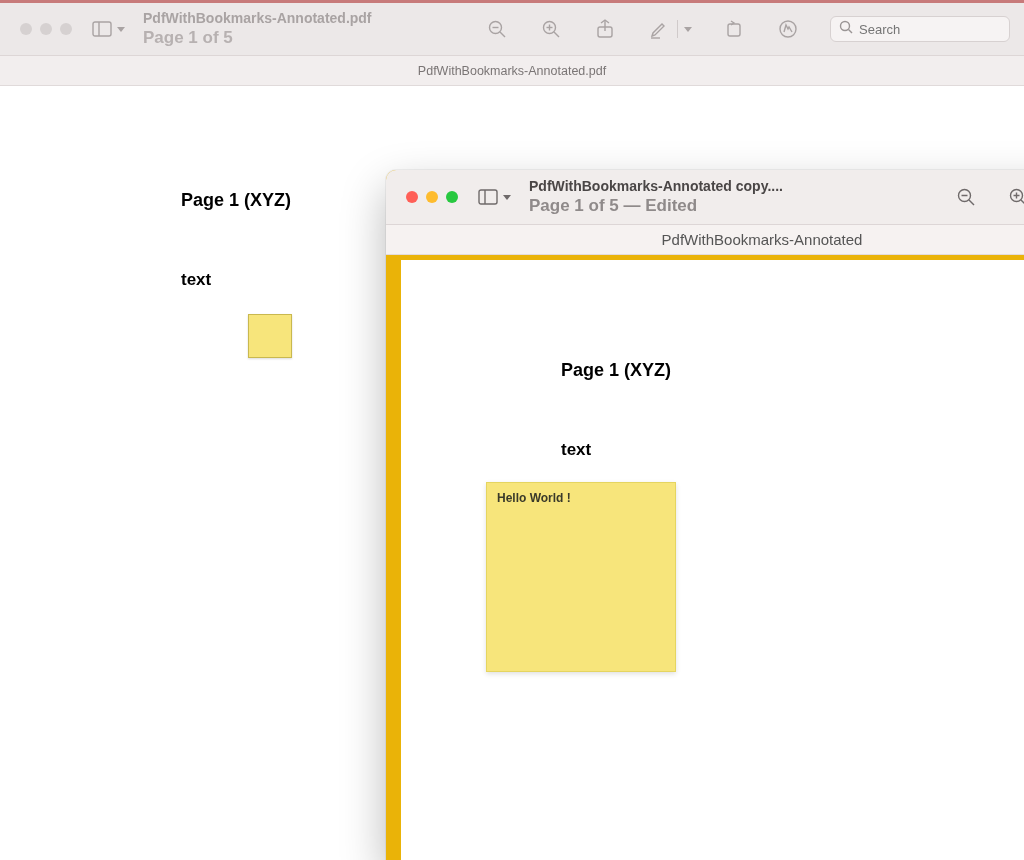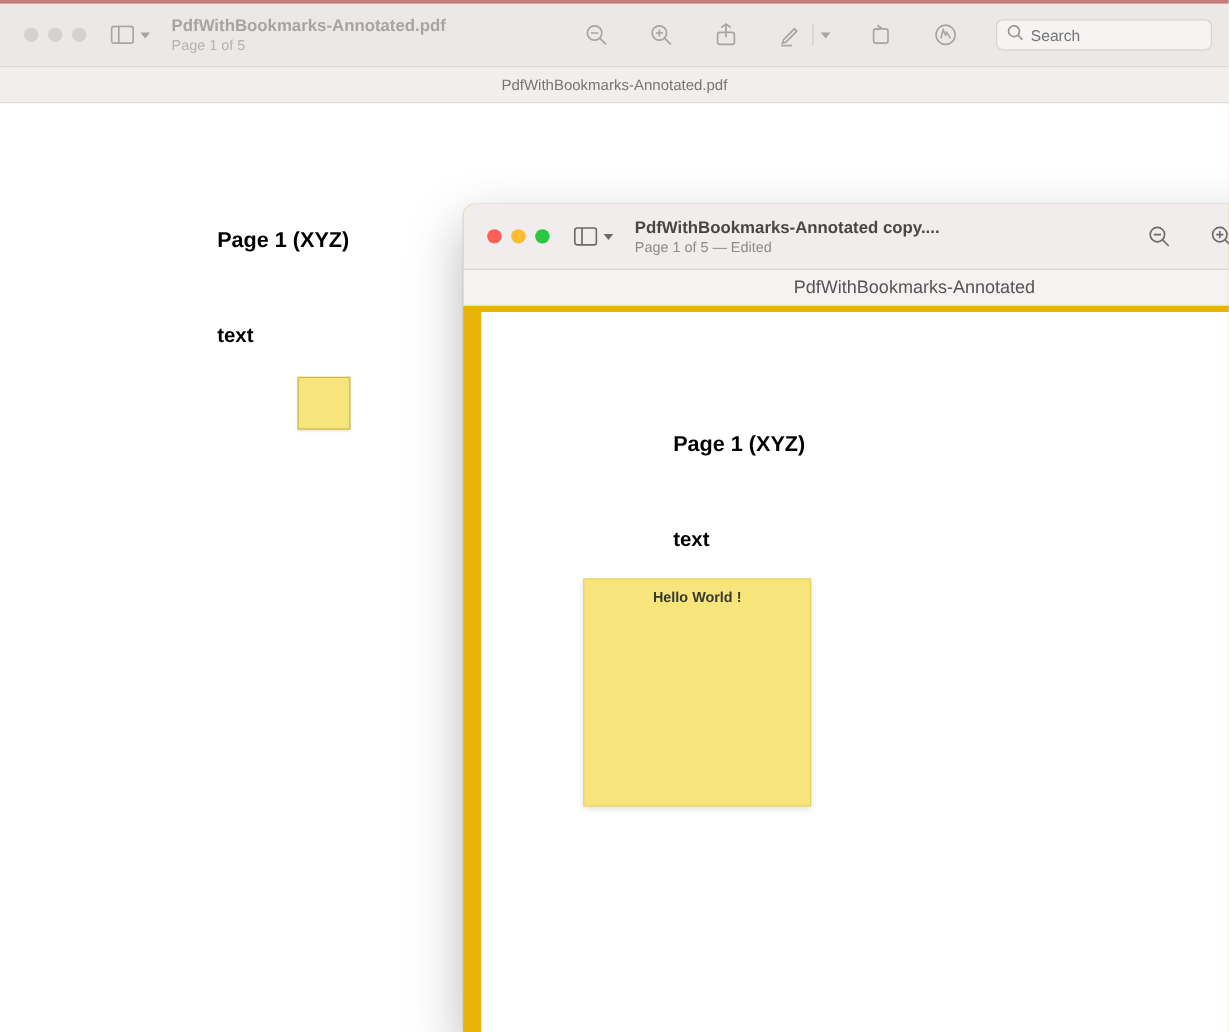--- a/index.html
+++ b/index.html
@@ -54,21 +54,21 @@
   .sidebar-toggle {
     display: flex; align-items: center; gap: 3px;
     color: #a9a3a3;
   }
   .sidebar-toggle svg { display:block; }
   .title-block { margin-left: 18px; }
   .title-block .title {
     font-size: 14px; font-weight: 600; color: #a9a3a3;
   }
   .title-block .sub {
-    font-size: 12px; color: #b7b1b1; margin-top: 2px;
+    font-size: 17px; color: #b7b1b1; margin-top: 2px; font-weight: bold;
   }
   .toolbar-right {
     margin-left: auto;
     display: flex; align-items: center; gap: 30px;
     padding-right: 14px;
     color: #a9a3a3;
   }
   .tool-icon { display:flex; align-items:center; justify-content:center; width:24px; height:24px; }
   .markup-group { display:flex; align-items:center; gap:6px; }
   .sep { width:1px; height:18px; background:#d0caca; }
@@ -154,21 +154,21 @@
     font-size:17px; font-weight:700; color:#000;
   }
   .win-front .page .note {
     position:absolute; top:222px; left:85px;
     width:190px; height:190px;
     background:#f7e57b;
     border:1px solid #e5d560;
     box-shadow:0 2px 5px rgba(0,0,0,.12);
     padding:8px 10px;
     font-family: Arial, sans-serif;
-    font-size:12px; font-weight:600; color:#3a3a2a;text-align:center;
+    font-size:12px; font-weight:600; color:#3a3a2a;
   }
 
   .chev-down {
     width:0;height:0;border-left:4px solid transparent;border-right:4px solid transparent;border-top:5px solid currentColor;
   }
 </style>
 </head>
 <body>
 
 <div class="win-back">

